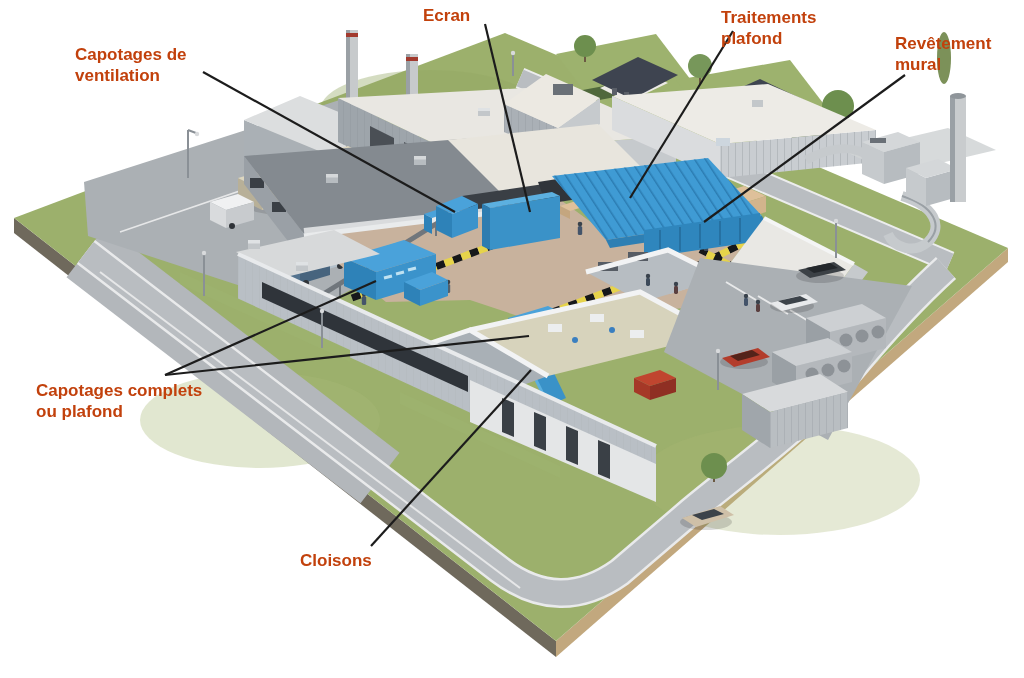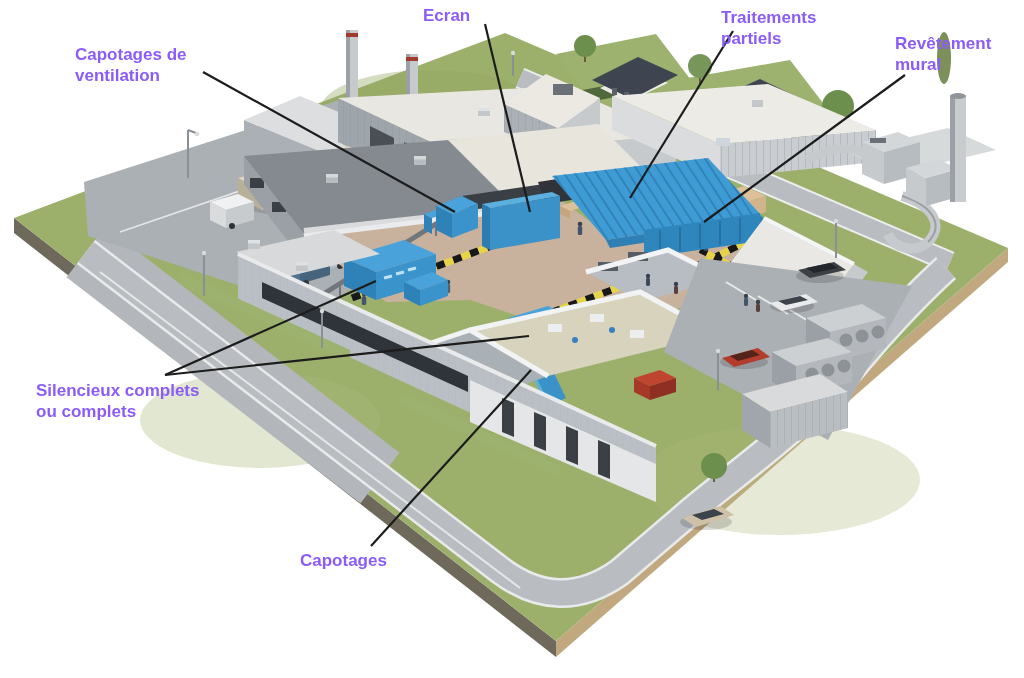--- a/index.html
+++ b/index.html
@@ -1,19 +1,19 @@
 <!DOCTYPE html>
 <html><head>
 <meta charset="utf-8">
 <style>
   html,body{margin:0;padding:0;background:#ffffff;}
   .stage{position:relative;width:1024px;height:678px;background:#ffffff;overflow:hidden;
          font-family:"Liberation Sans",sans-serif;}
   .stage svg{position:absolute;left:0;top:0;}
-  .label{position:absolute;font:700 17px/21px "Liberation Sans",sans-serif;color:#8b5cf6;white-space:nowrap;}
+  .label{position:absolute;font:700 17px/21px "Liberation Sans",sans-serif;color:#c2410c;white-space:nowrap;}
 </style>
 </head>
 <body>
 
 <div class="stage">
 
 <svg width="1024" height="678" viewBox="0 0 1024 678">
   <defs>
     <pattern id="vs" width="7" height="7" patternUnits="userSpaceOnUse">
           <path d="M0,0V7" stroke="#878e95" stroke-width="1.1"></path>
@@ -495,27 +495,27 @@
 
 <div class="label" style="left:75px;top:44px">
   <div>Capotages de</div>
   <div>ventilation</div>
 </div>
 <div class="label" style="left:423px;top:5px">
   <div>Ecran</div>
 </div>
 <div class="label" style="left:721px;top:7px">
   <div>Traitements</div>
-  <div>partiels</div>
+  <div>plafond</div>
 </div>
 <div class="label" style="left:895px;top:33px">
   <div>Revêtement</div>
   <div>mural</div>
 </div>
 <div class="label" style="left:36px;top:380px">
-  <div>Silencieux complets</div>
-  <div>ou complets</div>
+  <div>Capotages complets</div>
+  <div>ou plafond</div>
 </div>
 <div class="label" style="left:300px;top:550px">
-  <div>Capotages</div>
+  <div>Cloisons</div>
 </div>
 
 </div>
 
 </body></html>

